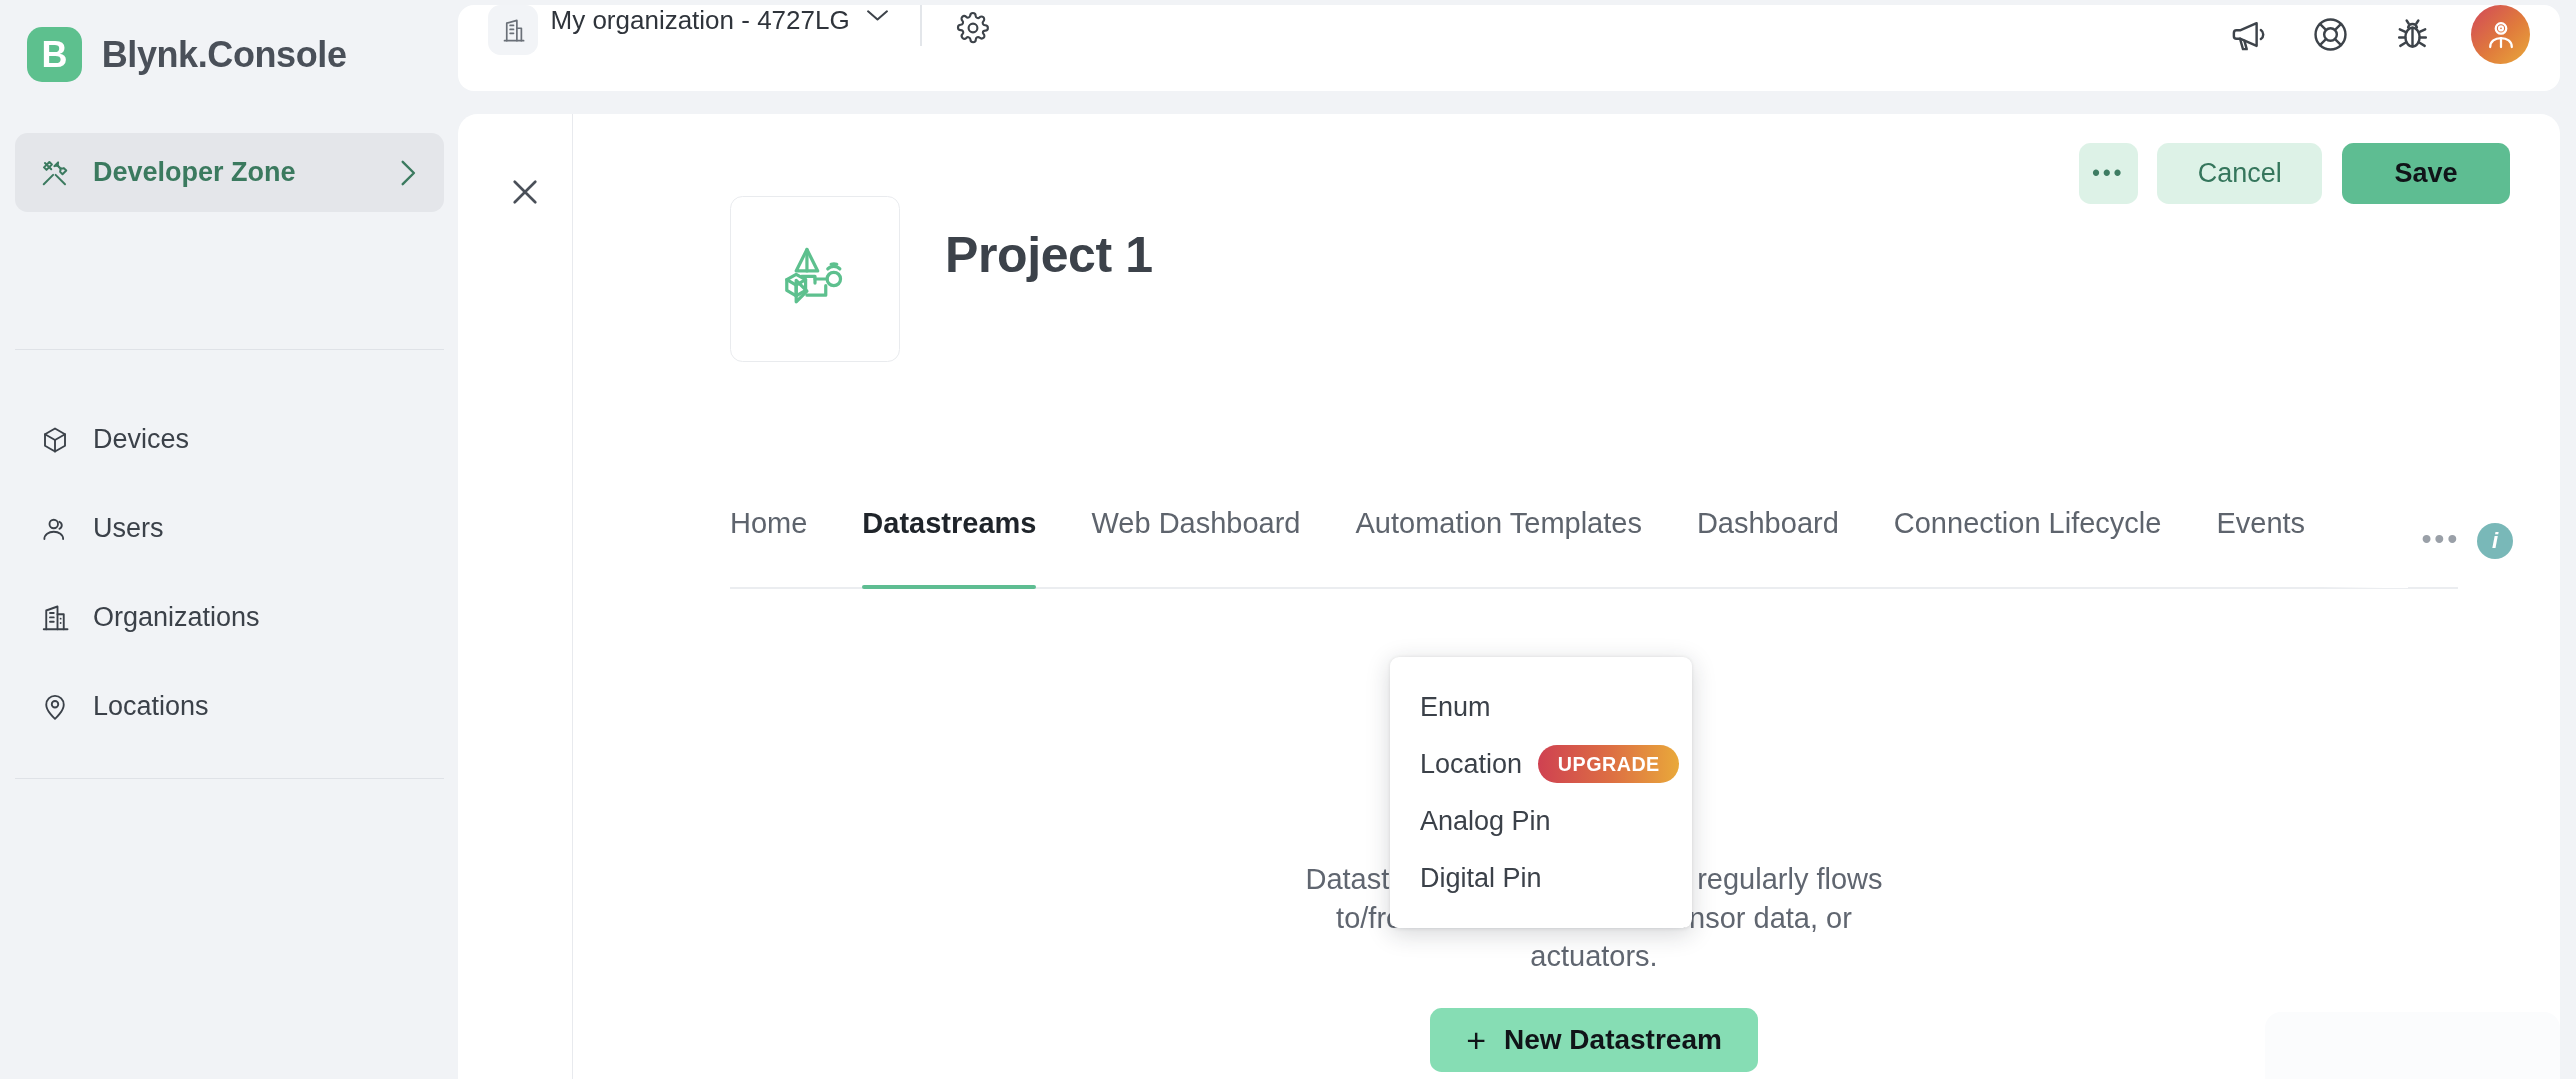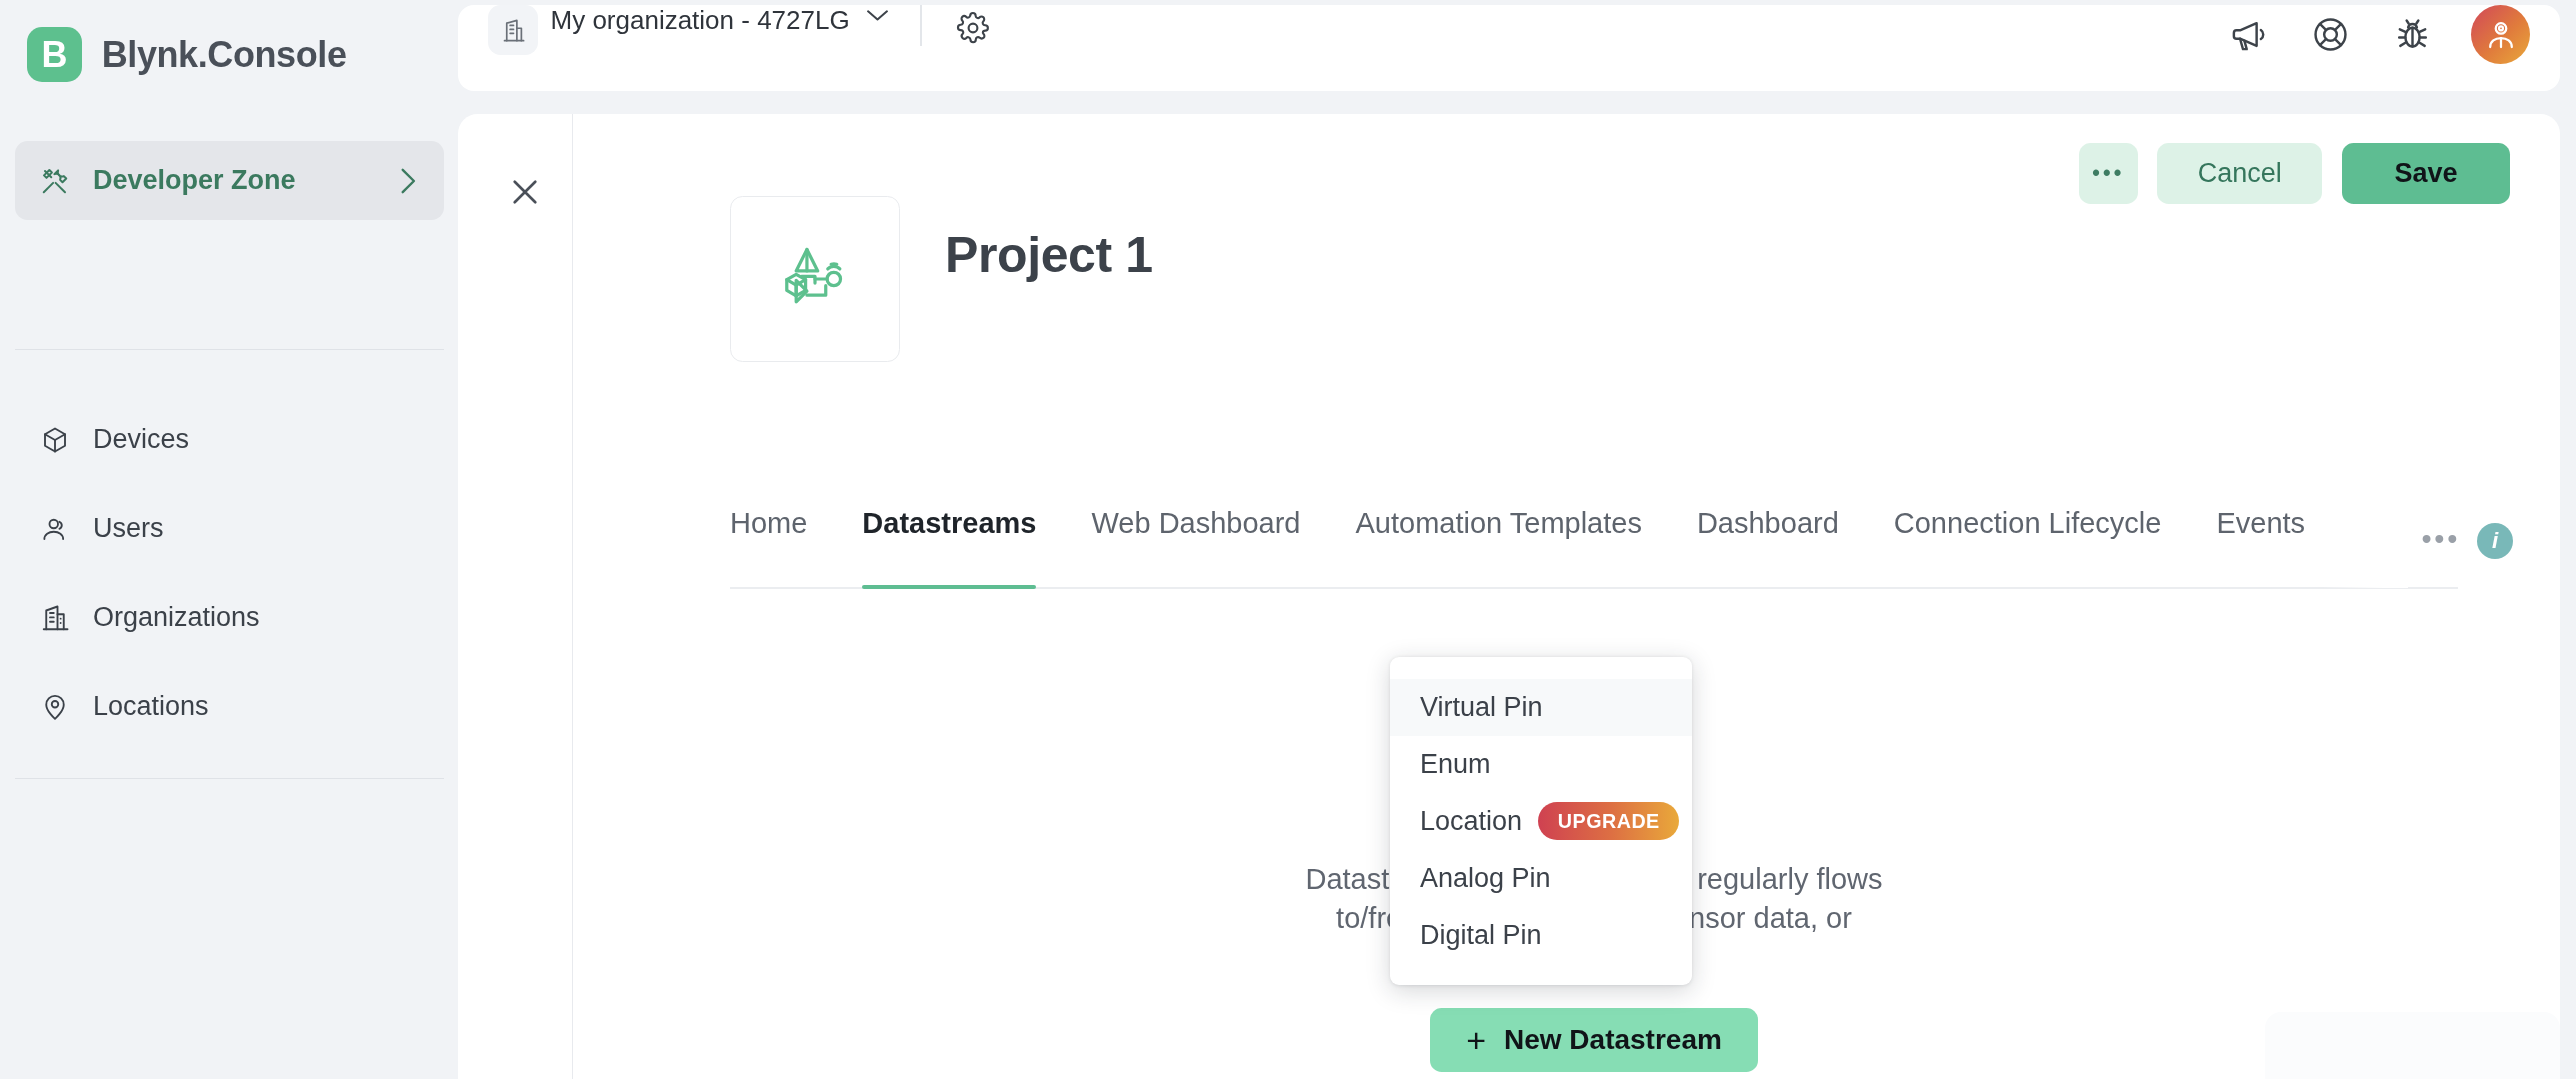--- a/index.html
+++ b/index.html
@@ -19,21 +19,21 @@
   .brand-logo {
     width: 55px; height: 55px; border-radius: 15px; background: #5dc08e;
     display: flex; align-items: center; justify-content: center;
     color: #ffffff; font-size: 36px; font-weight: bold; line-height: 1;
   }
   .brand-title { font-size: 36px; font-weight: bold; color: #4a5059; letter-spacing: -0.4px; }
 
   .sidebar { position: absolute; left: 0; top: 109px; width: 458px; bottom: 0; }
 
   .devzone {
-    position: absolute; left: 15px; top: 32px; width: 429px; height: 79px;
+    position: absolute; left: 15px; top: 24px; width: 429px; height: 79px;
     background: #e4e6ea; border-radius: 12.5px;
     display: flex; align-items: center; padding: 0 25px; gap: 23px;
   }
   .devzone-label { font-size: 27px; font-weight: bold; color: #3b7a5f; flex: 1; }
   .devzone svg { display: block; }
 
   .nav-sep {
     position: absolute; left: 15px; top: 240px; width: 429px; height: 0.9px; background: #dfe2e7;
   }
   .nav-sep2 {
@@ -392,23 +392,20 @@
           <span>New Datastream</span>
         </button>
       </div>
 
     </div>
   </div>
 
   <div class="peek"></div>
 
   <div class="dropdown">
-    <div class="dd-item hl">
-      <span>Virtual Pin</span>
-    </div>
     <div class="dd-item">
       <span>Enum</span>
     </div>
     <div class="dd-item">
       <span>Location</span>
       <span class="badge-upgrade">UPGRADE</span>
     </div>
     <div class="dd-item">
       <span>Analog Pin</span>
     </div>

